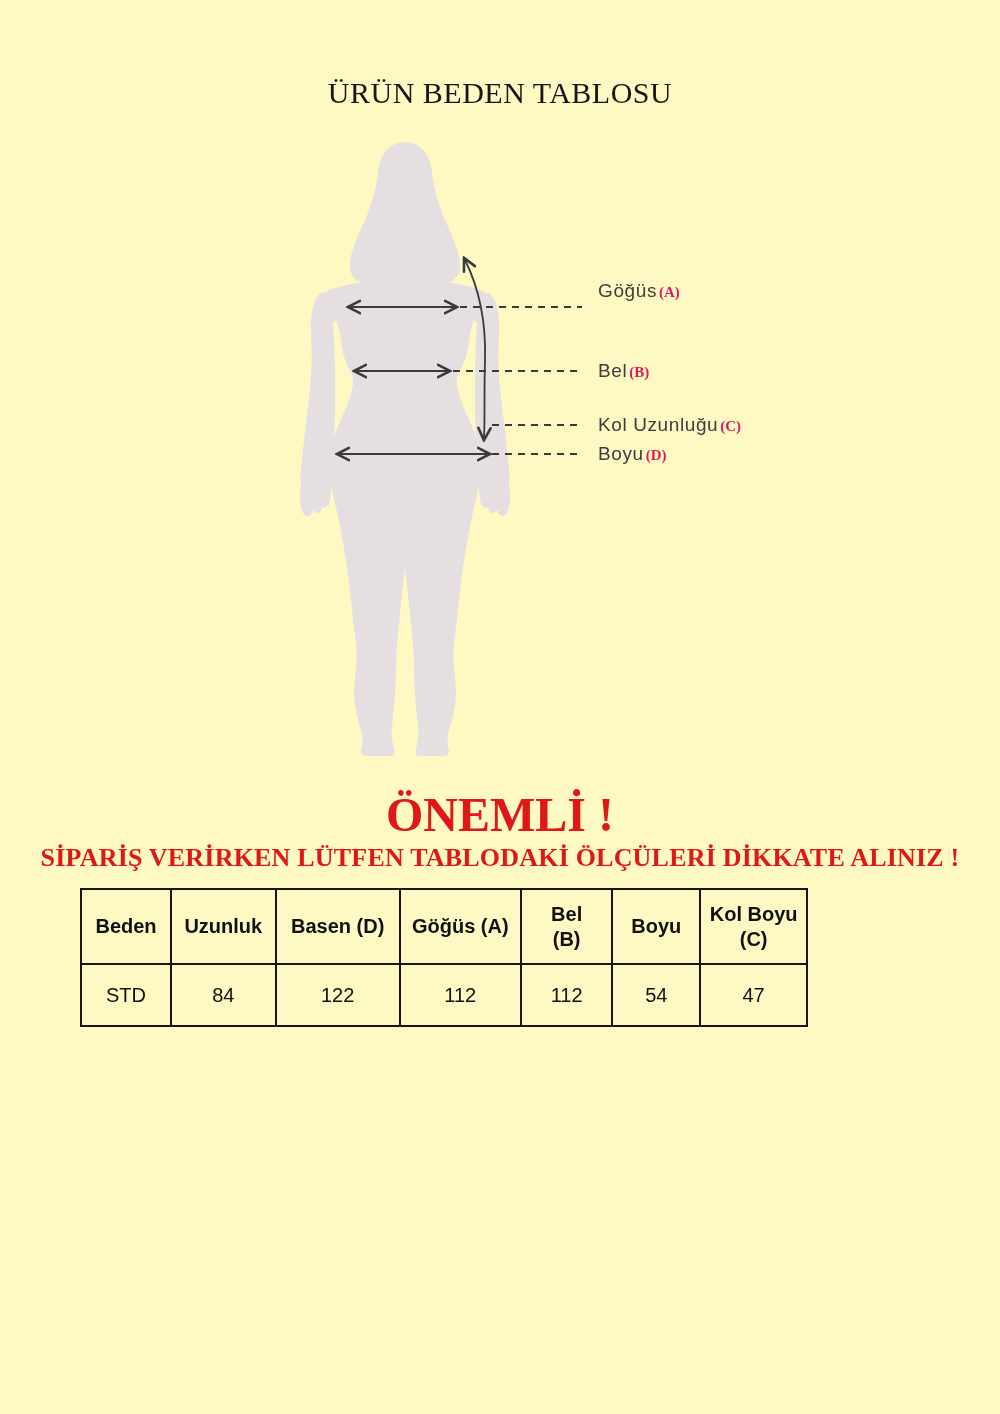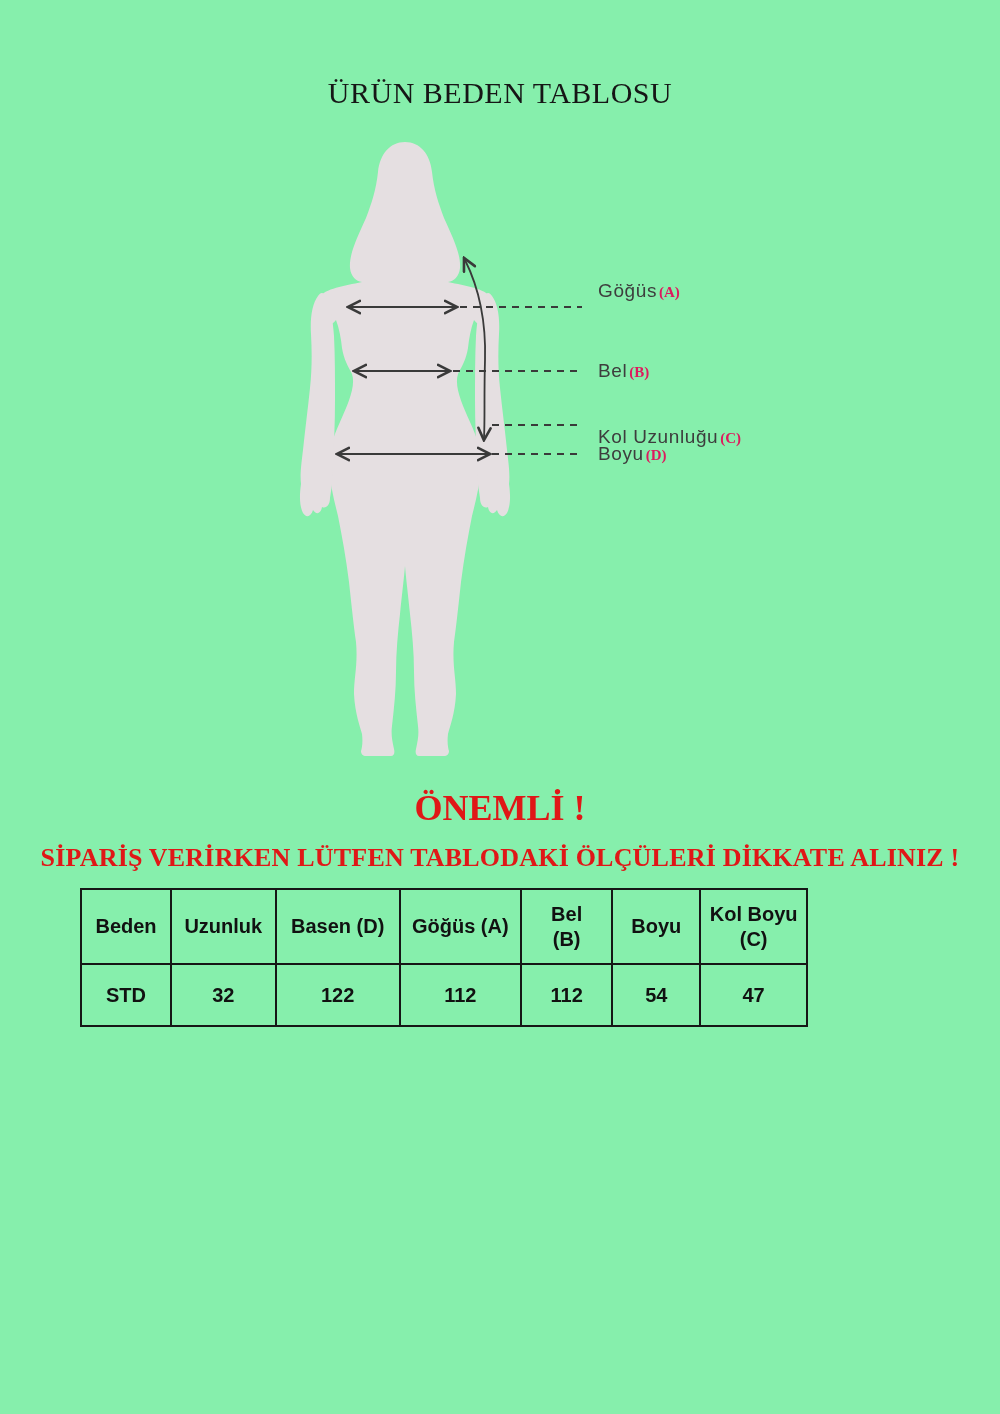--- a/index.html
+++ b/index.html
@@ -1,19 +1,19 @@
 <!DOCTYPE html>
 <html><head>
 <meta charset="utf-8">
 <style>
   html,body{margin:0;padding:0;background:#ffffff;}
   .page{
     position:relative;
     width:1000px;height:1414px;
-    background:#86efac;
+    background:#fef9c3;
     font-family:"Liberation Sans",sans-serif;
     overflow:hidden;
   }
   .title{
     position:absolute;top:76px;left:0;width:1000px;
     text-align:center;margin:0;
     font-family:"Liberation Serif",serif;
     font-weight:400;font-size:30px;color:#161616;
     letter-spacing:0.5px;
   }
@@ -23,27 +23,27 @@
     font-size:19px;color:#3d3d3d;letter-spacing:0.6px;
     white-space:nowrap;
   }
   .measure-label .code{
     font-family:"Liberation Serif",serif;
     font-weight:700;font-size:15px;color:#dd1a5e;
     margin-left:2px;letter-spacing:0;
   }
   .lbl-chest{top:280px;}
   .lbl-waist{top:360px;}
-  .lbl-arm{top:426px;text-align:center;}
+  .lbl-arm{top:414px;text-align:center;}
   .lbl-hip{top:443px;}
   .warn-head{
     position:absolute;top:787px;left:0;width:1000px;
     text-align:center;
     font-family:"Liberation Serif",serif;
-    font-weight:700;font-size:36px;color:#e01717;
+    font-weight:700;font-size:48px;color:#e01717;
   }
   .warn-sub{
     position:absolute;top:843px;left:0;width:1000px;
     text-align:center;
     font-family:"Liberation Serif",serif;
     font-weight:700;font-size:26px;color:#e01717;
     letter-spacing:0.2px;
   }
   table.size-table{
     position:absolute;left:80px;top:888px;width:728px;
@@ -53,21 +53,21 @@
   table.size-table th,table.size-table td{
     border:2px solid #161616;
     text-align:center;vertical-align:middle;
     padding:0;
   }
   table.size-table th{
     height:73px;font-size:20px;font-weight:700;
     white-space:pre-line;line-height:1.25;
   }
   table.size-table td{
-    height:60px;font-size:20px;font-weight:700;
+    height:60px;font-size:20px;font-weight:400;
   }
 </style>
 </head>
 <body>
 
 <div class="page">
 
   <h1 class="title">ÜRÜN BEDEN TABLOSU</h1>
 
   <svg class="diagram-svg" width="315" height="640" viewBox="0 0 315 640" xmlns="http://www.w3.org/2000/svg">
@@ -207,21 +207,21 @@
         <th>Bel
 (B)</th>
         <th>Boyu</th>
         <th>Kol Boyu
 (C)</th>
       </tr>
     </thead>
     <tbody>
       <tr>
         <td>STD</td>
-        <td>32</td>
+        <td>84</td>
         <td>122</td>
         <td>112</td>
         <td>112</td>
         <td>54</td>
         <td>47</td>
       </tr>
     </tbody>
   </table>
 
 </div>

